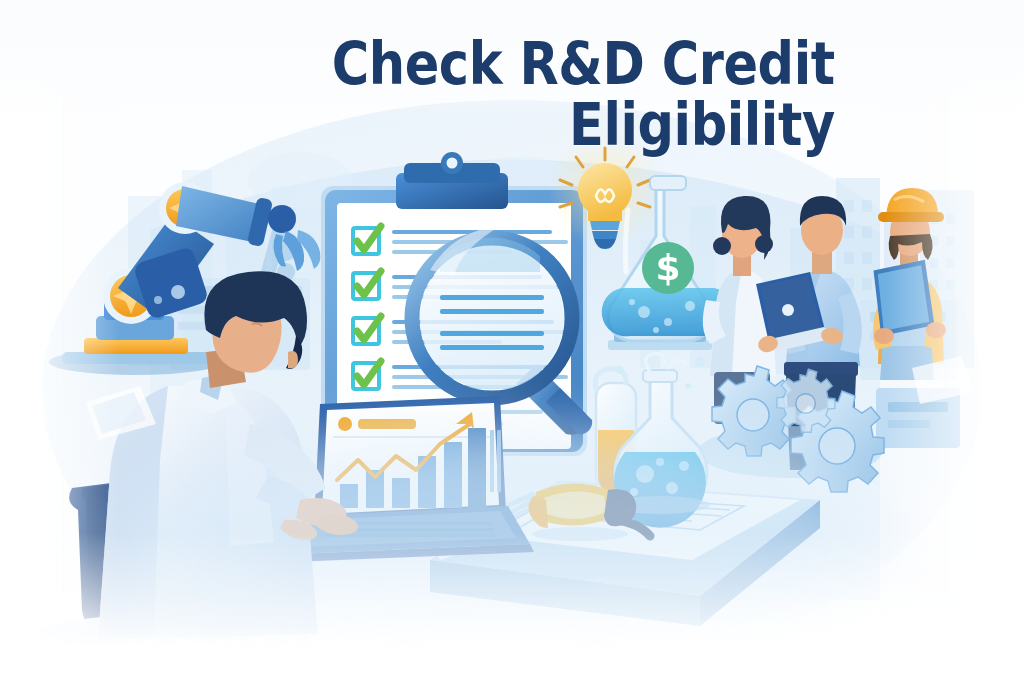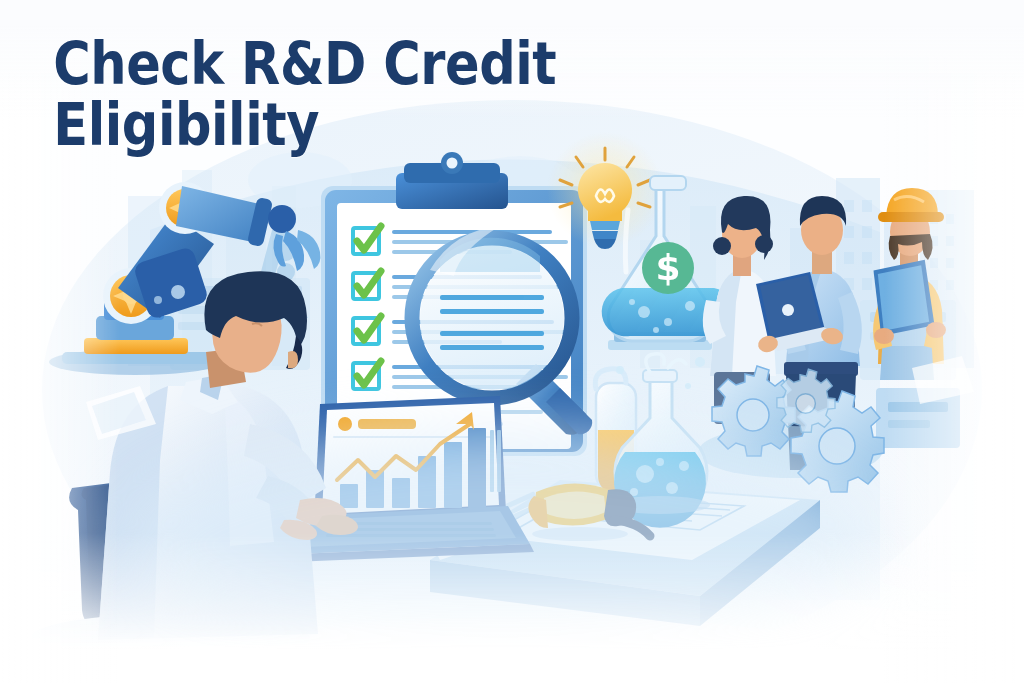--- a/index.html
+++ b/index.html
@@ -16,21 +16,21 @@
   .fadeBot{position:absolute;left:0;bottom:0;width:1024px;height:150px;
            background:linear-gradient(to bottom,rgba(255,255,255,0),#ffffff 78%);}
   .fadeL{position:absolute;left:0;top:0;width:120px;height:683px;
            background:linear-gradient(to right,#ffffff 2%,rgba(255,255,255,0));}
   .fadeR{position:absolute;right:0;top:0;width:140px;height:683px;
            background:linear-gradient(to left,#ffffff 4%,rgba(255,255,255,0));}
   .fadeT{position:absolute;left:0;top:0;width:1024px;height:120px;
            background:linear-gradient(to bottom,#fbfcfe 22%,rgba(251,252,254,0));}
 
   
-  #title{position:absolute;left:0;top:34px;width:888px;text-align:left;
+  #title{position:absolute;left:0;top:34px;width:888px;text-align:right;
          z-index:60;}
   #title span{display:inline-block;
         font-family:"DejaVu Sans","Liberation Sans",sans-serif;
         font-weight:bold;font-size:58px;letter-spacing:-0.5px;
         color:#1c3c6b;line-height:1.05;
         transform:scaleX(.88);transform-origin:center;
         text-shadow:0 1px 0 rgba(255,255,255,.7);}
 
   .layer{position:absolute;left:0;top:0;width:1024px;height:683px;}
   svg{display:block;}

